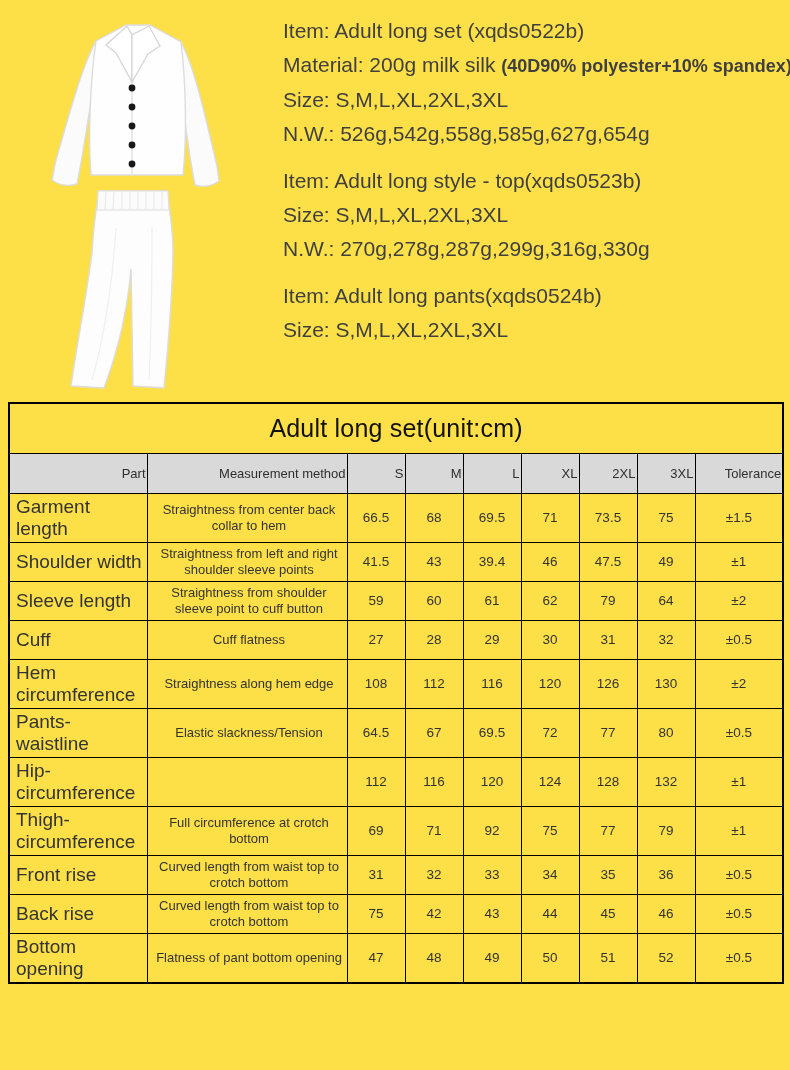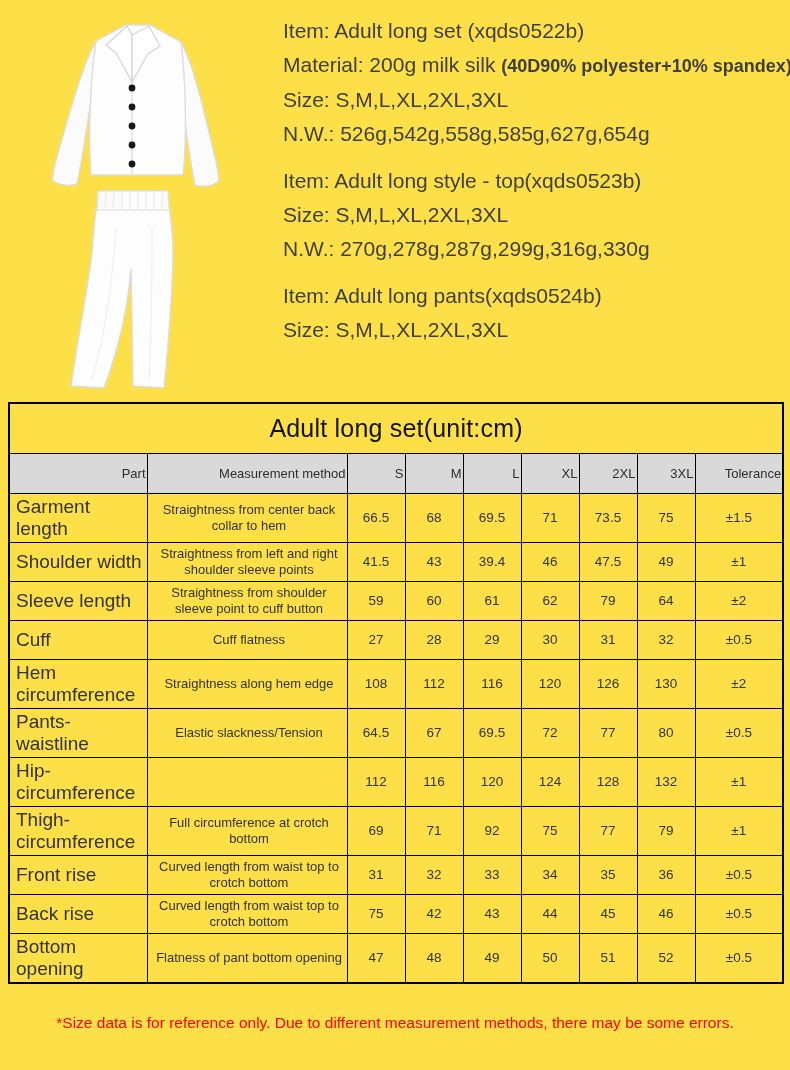--- a/index.html
+++ b/index.html
@@ -305,16 +305,15 @@
           <td class="cell-center">49</td>
           <td class="cell-center">50</td>
           <td class="cell-center">51</td>
           <td class="cell-center">52</td>
           <td class="cell-center">±0.5</td>
         </tr>
       </tbody>
   </table>
 
   <div class="footnote">
-    <div>*Size data is for reference only. Due to different measurement methods, there may be some errors.</div>
   </div>
 
 </div>
 
 </body></html>

